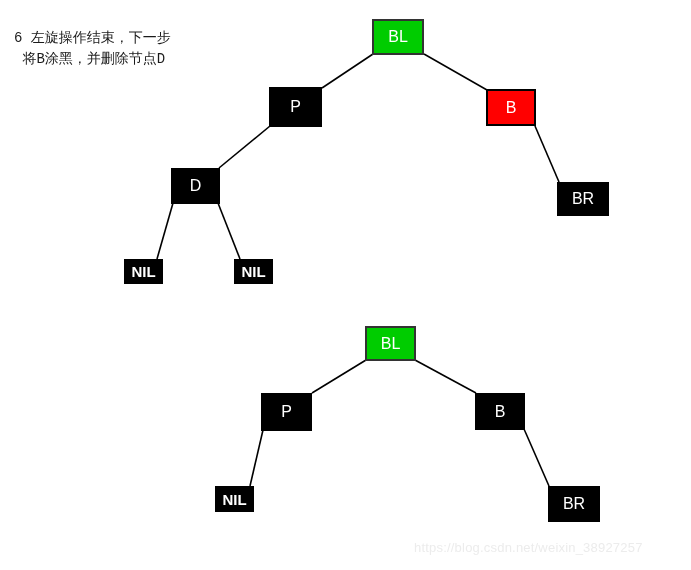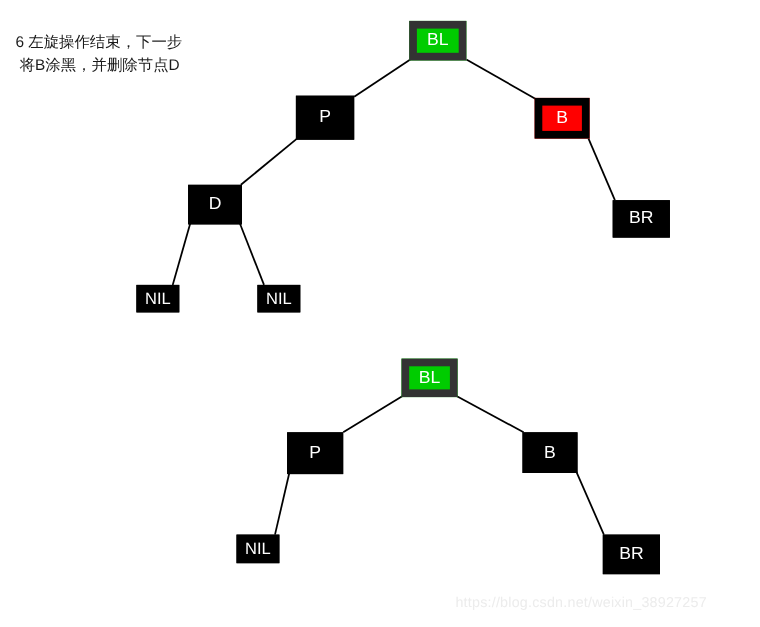--- a/index.html
+++ b/index.html
@@ -23,40 +23,40 @@
   }
   .edges {
     position: absolute;
     left: 0; top: 0;
     width: 691px;
     height: 570px;
     pointer-events: none;
   }
   .caption {
     position: absolute;
-    font-family: Liberation Sans, sans-serif;
+    font-family: Liberation Mono, monospace;
     font-size: 14px;
     line-height: 21px;
     color: #1a1a1a;
     white-space: pre;
   }
   #caption-step6 {
     left: 14px;
     top: 28px;
   }
   #caption-step7 {
     left: 10px;
     top: 323px;
     text-align: center;
     width: 200px;
   }
   .node {
     position: absolute;
     box-sizing: border-box;
-    border: 7px solid #0369a1;
+    border: 2px solid #0369a1;
     display: flex;
     align-items: center;
     justify-content: center;
     font-family: "Liberation Sans", sans-serif;
     font-size: 16px;
     font-weight: normal;
     color: #ffffff;
     letter-spacing: 0px;
   }
   .node.black {
@@ -69,21 +69,21 @@
   }
   .node.red {
     background: #ff0000;
     border-color: #000000;
   }
   .node .label {
     pointer-events: none;
   }
   .node.nil {
     font-size: 15px;
-    font-weight: normal;
+    font-weight: bold;
   }
   .watermark {
     position: absolute;
     left: 414px;
     top: 540px;
     font-family: "Liberation Sans", sans-serif;
     font-size: 13px;
     color: #ececec;
     letter-spacing: 0.2px;
     white-space: pre;

